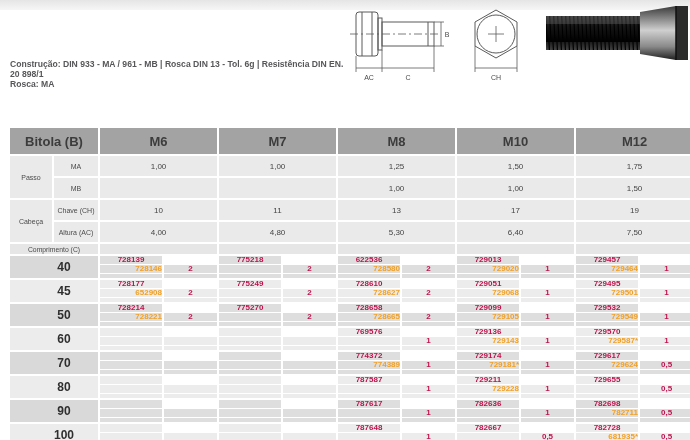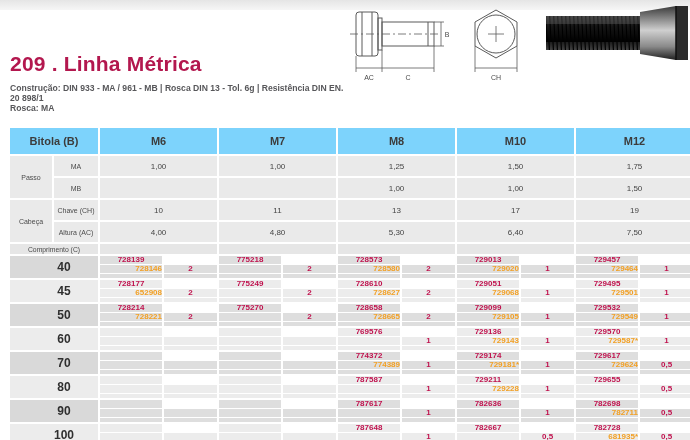--- a/index.html
+++ b/index.html
@@ -13,22 +13,22 @@
   .title  { font-size:21px; font-weight:bold; color:#b3174e; letter-spacing:.2px; }
   .sub    { margin-top:7px; font-size:8.6px; font-weight:bold; color:#57575a; }
   .sub2   { font-size:8.6px; font-weight:bold; color:#57575a; }
   
   .draw   { position:absolute; left:348px; top:4px; }
   .photo  { position:absolute; left:544px; top:2px; }
   
   .tblwrap { position:absolute; left:8px; top:126px; width:676px; }
   table { border-collapse:separate; border-spacing:2px 2px; table-layout:fixed; width:676px; }
   td { overflow:hidden; }
-  .hcell { background:#7dd3fc; height:26px; text-align:center; vertical-align:middle;
-           font-size:11px; font-weight:bold; color:#3c3c3c; }
+  .hcell { background:#a3a3a3; height:26px; text-align:center; vertical-align:middle;
+           font-size:13px; font-weight:bold; color:#3c3c3c; }
   .gcell { background:#eaeaea; text-align:center; vertical-align:middle;
            font-size:7px; color:#4a4a4a; }
   .scell { background:#eaeaea; height:12px; text-align:center; vertical-align:middle;
            font-size:7px; color:#4a4a4a; }
   .vcell { background:#eaeaea; height:20px; text-align:center; vertical-align:middle;
            font-size:8px; color:#454545; }
   .ccell { background:#e6e6e6; height:10px; text-align:center; vertical-align:middle;
            font-size:6.8px; color:#4a4a4a; }
   .cbar  { background:#e6e6e6; height:10px; }
   .len   { text-align:center; vertical-align:middle; font-size:12px; font-weight:bold; color:#2f2f2f;padding-left:20px; }
@@ -45,21 +45,20 @@
   .s.mb { color:#f2a024;text-align:right; }
   .s.q  { color:#c0124e; }
 </style>
 </head>
 <body>
 
 <div class="page">
   <div class="topband"></div>
 
   <div class="titles">
-    <div class="title">209 . Linha Métrica</div>
     <div class="sub">Construção: DIN 933 - MA / 961 - MB | Rosca DIN 13 - Tol. 6g | Resistência DIN EN. 20 898/1</div>
     <div class="sub2">Rosca: MA</div>
   </div>
 
   <svg class="draw" width="190" height="80" viewBox="0 0 190 80">
     <g stroke="#5a5a5a" stroke-width="1" fill="none">
 
       <rect x="8" y="8" width="22" height="44" rx="3"></rect>
       <line x1="14" y1="8" x2="14" y2="52"></line>
       <line x1="24" y1="8" x2="24" y2="52"></line>
@@ -205,21 +204,21 @@
               <div class="s ma">775218</div>
               <div class="s mb"></div>
               <div class="s e"></div>
             </td>
             <td class="qty">
               <div class="s w"></div>
               <div class="s q">2</div>
               <div class="s e"></div>
             </td>
             <td class="code">
-              <div class="s ma">728573</div>
+              <div class="s ma">622536</div>
               <div class="s mb">728580</div>
               <div class="s e"></div>
             </td>
             <td class="qty">
               <div class="s w"></div>
               <div class="s q">2</div>
               <div class="s e"></div>
             </td>
             <td class="code">
               <div class="s ma">729013</div>

